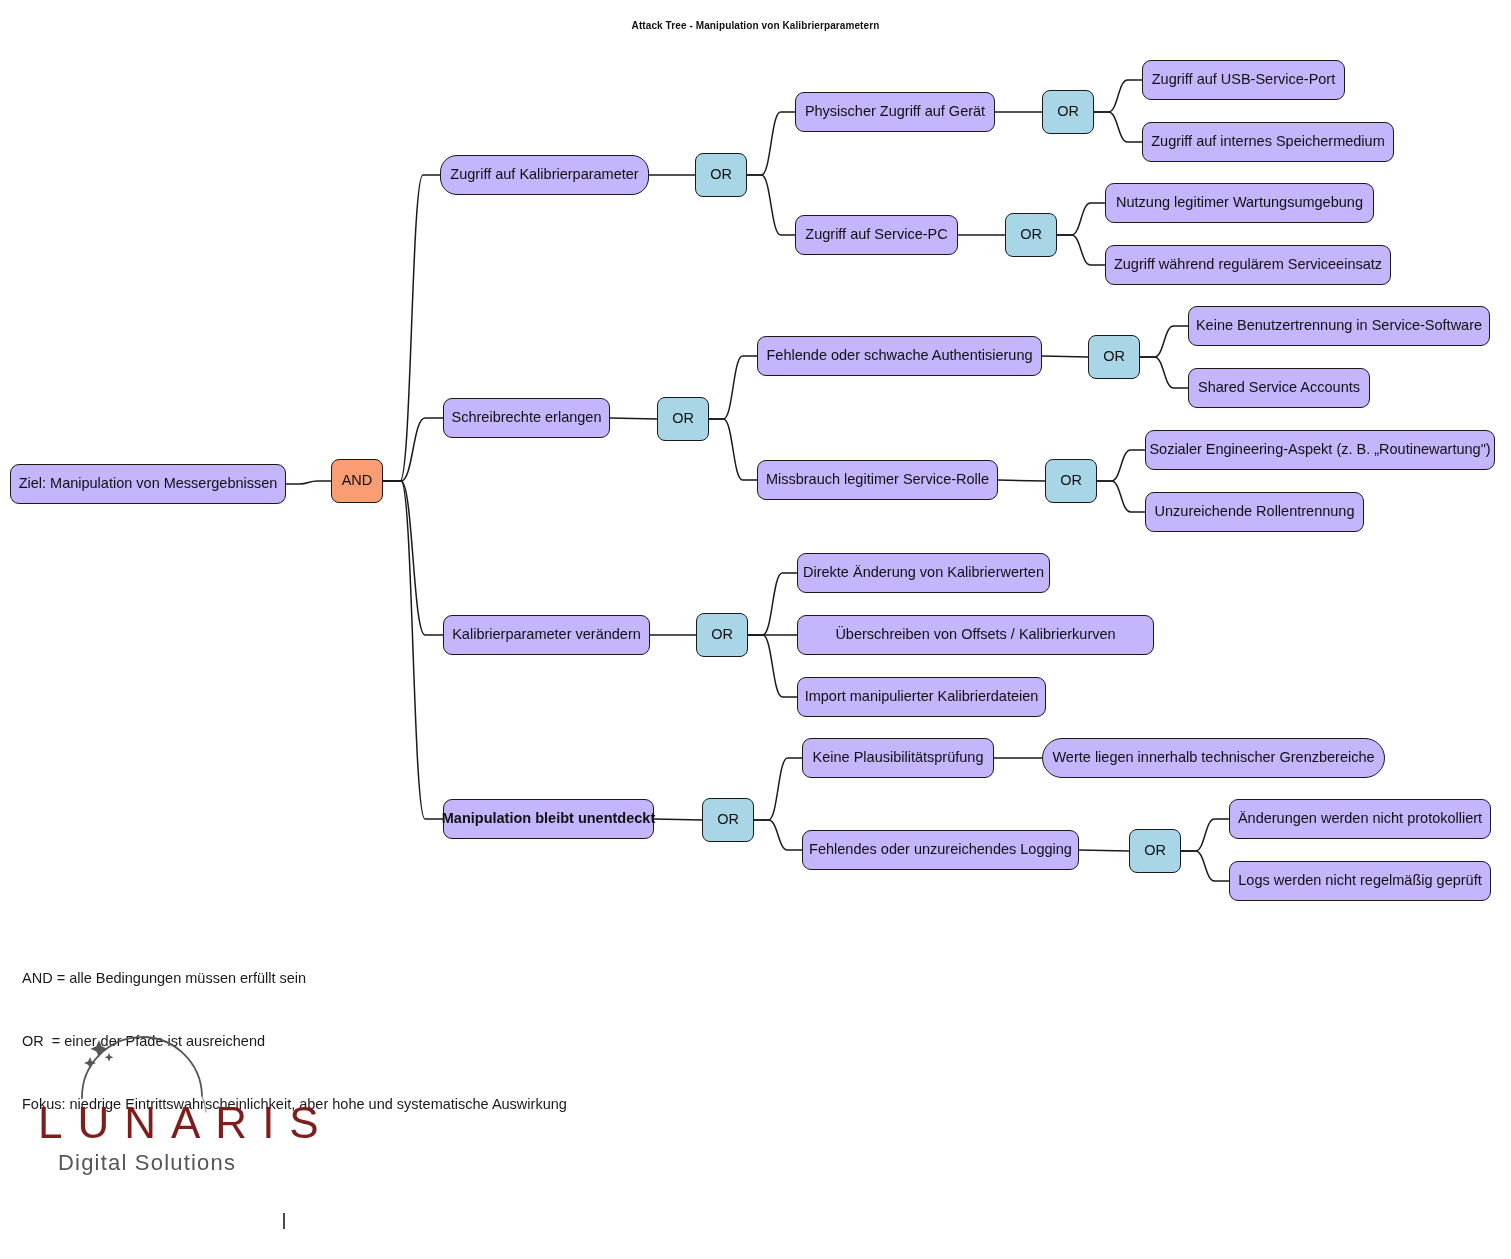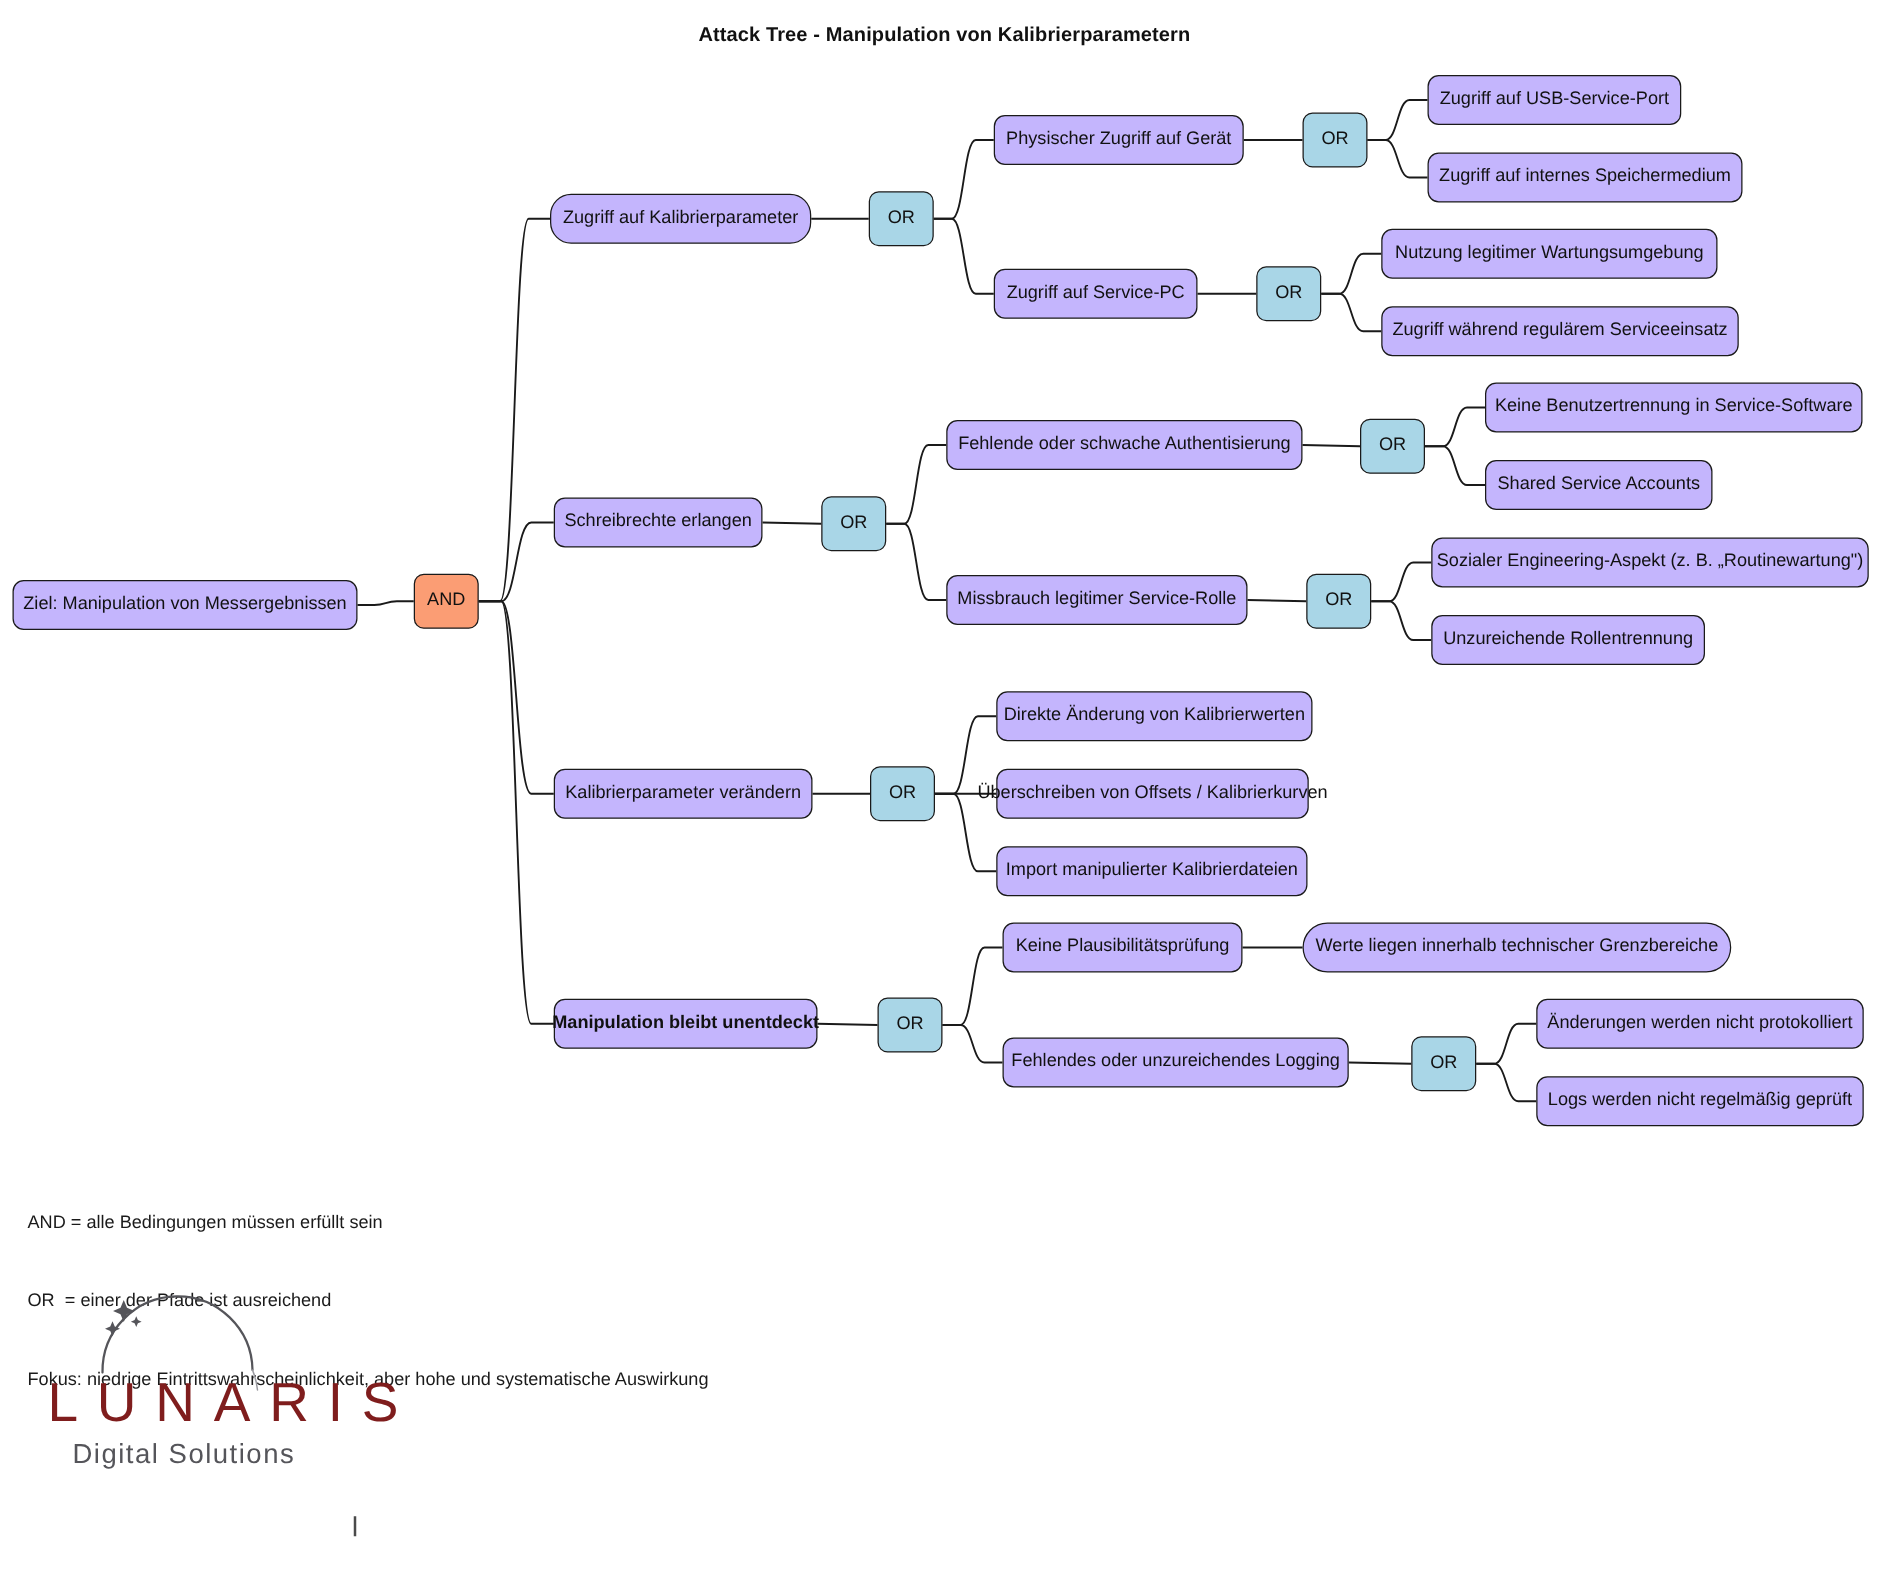--- a/index.html
+++ b/index.html
@@ -19,21 +19,21 @@
     position: absolute;
     left: 0; top: 0;
     width: 1511px; height: 1259px;
     pointer-events: none;
   }
   .diagram-title {
     position: absolute;
     left: 0; top: 20px;
     width: 1511px;
     text-align: center;
-    font-size: 16px;
+    font-size: 10px;
     font-weight: bold;
     color: #111111;
     letter-spacing: 0.1px;
   }
   .node {
     position: absolute;
     display: flex;
     align-items: center;
     justify-content: center;
     background: #c4b5fd;
@@ -174,21 +174,21 @@
   <div class="node" style="left:1188px; top:368px; width:182px;">Shared Service Accounts</div>
 
   <div class="node" style="left:757px; top:460px; width:241px;">Missbrauch legitimer Service-Rolle</div>
   <div class="node gate gate-or" style="left:1045px; top:459px;">OR</div>
   <div class="node" style="left:1145px; top:430px; width:350px;">Sozialer Engineering-Aspekt (z. B. „Routinewartung")</div>
   <div class="node" style="left:1145px; top:492px; width:219px;">Unzureichende Rollentrennung</div>
 
   <div class="node" style="left:443px; top:615px; width:207px;">Kalibrierparameter verändern</div>
   <div class="node gate gate-or" style="left:696px; top:613px;">OR</div>
   <div class="node" style="left:797px; top:553px; width:253px;">Direkte Änderung von Kalibrierwerten</div>
-  <div class="node" style="left:797px; top:615px; width:250px;">Überschreiben von Offsets / Kalibrierkurven</div>
+  <div class="node" style="left:797px; top:615px; width:357px;">Überschreiben von Offsets / Kalibrierkurven</div>
   <div class="node" style="left:797px; top:677px; width:249px;">Import manipulierter Kalibrierdateien</div>
 
   <div class="node" style="left:443px; top:799px; width:211px;font-weight:bold;">Manipulation bleibt unentdeckt</div>
   <div class="node gate gate-or" style="left:702px; top:798px;">OR</div>
 
   <div class="node" style="left:802px; top:738px; width:192px;">Keine Plausibilitätsprüfung</div>
   <div class="node" style="left:1042px; top:738px; width:343px;border-radius:20px;">Werte liegen innerhalb technischer Grenzbereiche</div>
 
   <div class="node" style="left:802px; top:830px; width:277px;">Fehlendes oder unzureichendes Logging</div>
   <div class="node gate gate-or" style="left:1129px; top:829px;">OR</div>

